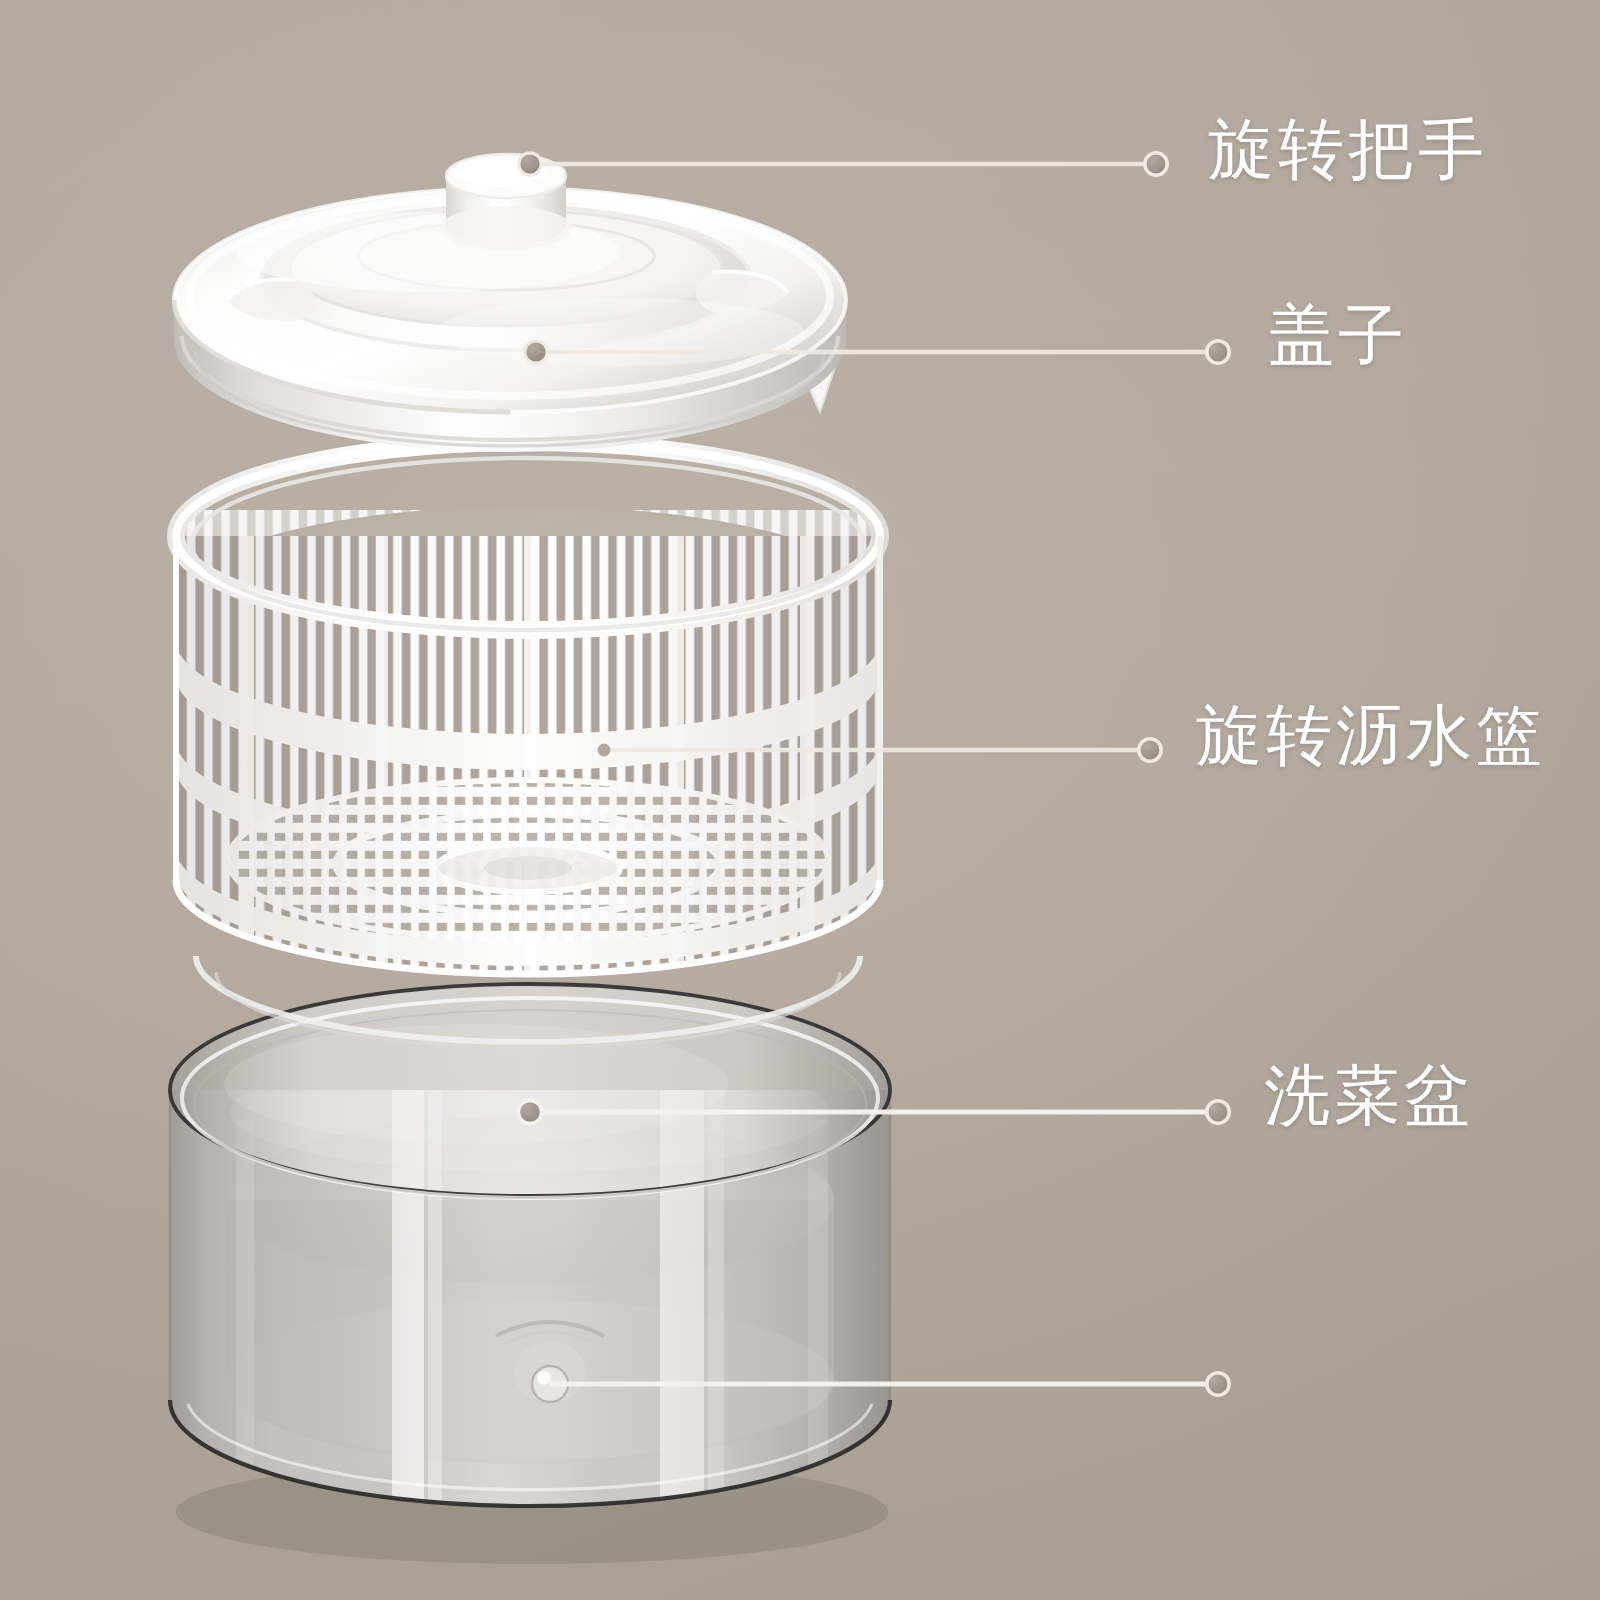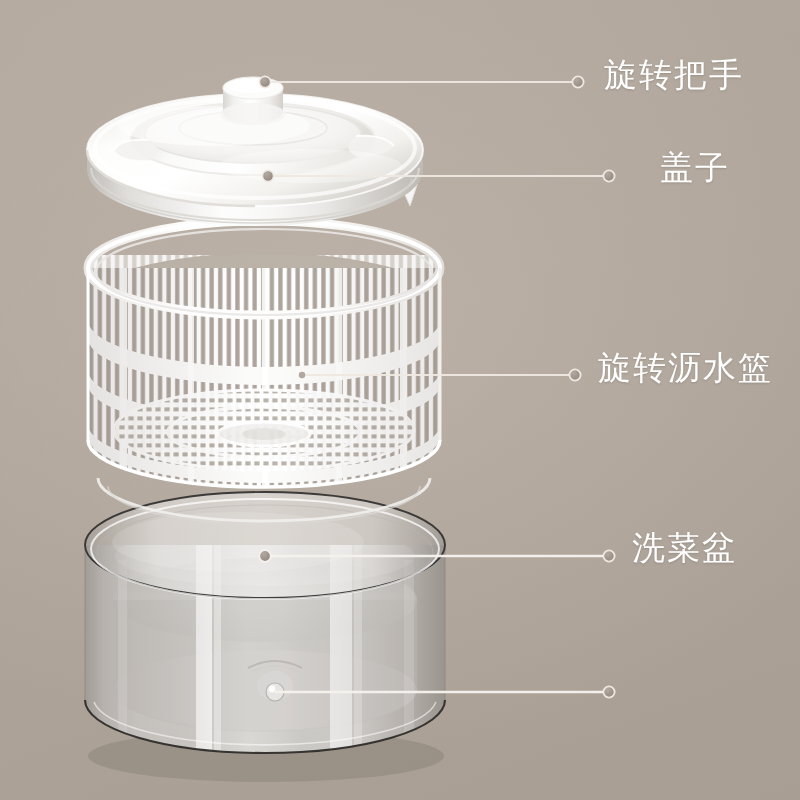--- a/index.html
+++ b/index.html
@@ -39,21 +39,21 @@
     color: #ffffff;
     font-size: 33px;
     line-height: 1;
     letter-spacing: 2px;
     white-space: nowrap;
     font-weight: 500;
     text-shadow: 0 1px 2px rgba(90,80,72,0.28);
     font-family: "Liberation Sans", "DejaVu Sans", sans-serif;
   }
   #label-handle { left: 604px; top: 58px; }
-  #label-lid    { left: 660px; top: 151px; }
+  #label-lid    { left: 634px; top: 151px; }
   #label-basket { left: 598px; top: 351px; }
   #label-bowl   { left: 632px; top: 531px; }
   #label-shaft  { left: 632px; top: 671px; }
 </style>
 </head>
 <body>
 
 <div id="stage">
   <div id="bg-vignette"></div>
 

